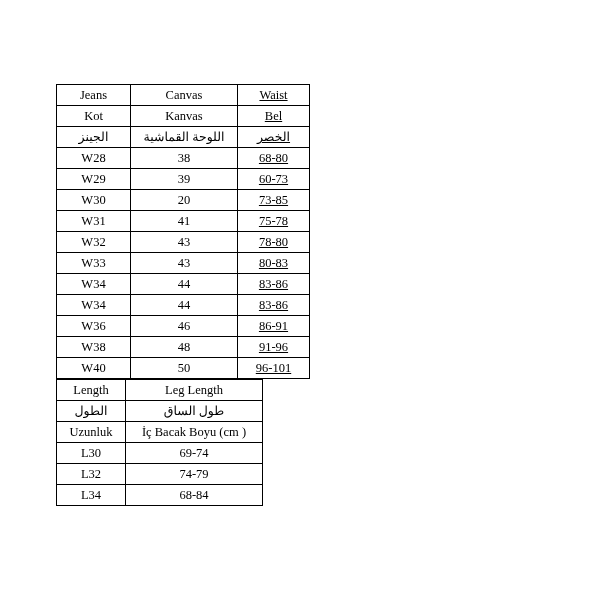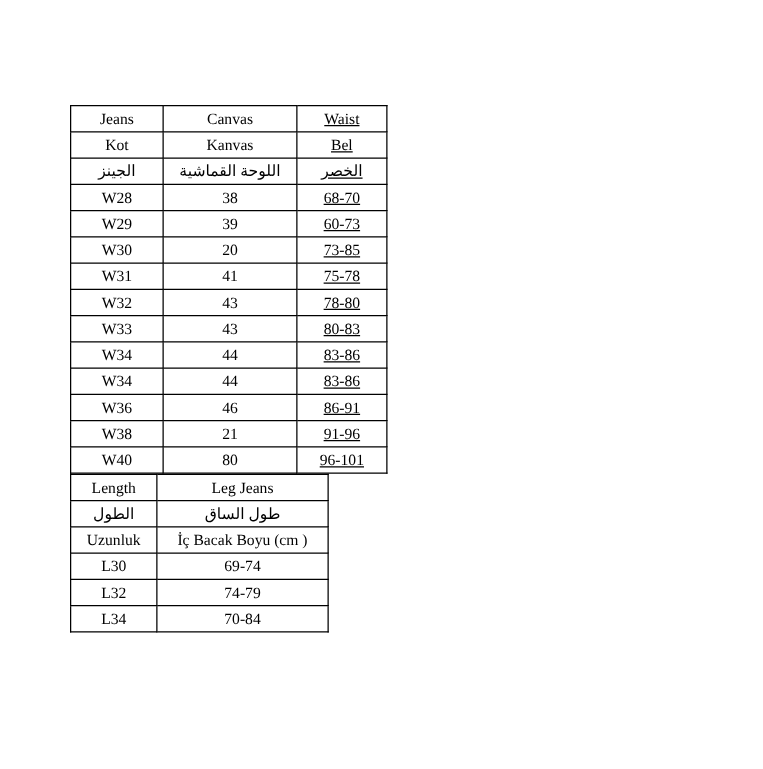--- a/index.html
+++ b/index.html
@@ -79,21 +79,21 @@
         </tr>
         <tr>
           <td class="c-jeans arabic">الجينز</td>
           <td class="c-canvas arabic">اللوحة القماشية</td>
           <td class="c-waist arabic">الخصر</td>
         </tr>
 
         <tr>
           <td class="c-jeans">W28</td>
           <td class="c-canvas">38</td>
-          <td class="c-waist">68-70</td>
+          <td class="c-waist">68-80</td>
         </tr>
         <tr>
           <td class="c-jeans">W29</td>
           <td class="c-canvas">39</td>
           <td class="c-waist">60-73</td>
         </tr>
         <tr>
           <td class="c-jeans">W30</td>
           <td class="c-canvas">20</td>
           <td class="c-waist">73-85</td>
@@ -123,57 +123,57 @@
           <td class="c-canvas">44</td>
           <td class="c-waist">83-86</td>
         </tr>
         <tr>
           <td class="c-jeans">W36</td>
           <td class="c-canvas">46</td>
           <td class="c-waist">86-91</td>
         </tr>
         <tr>
           <td class="c-jeans">W38</td>
-          <td class="c-canvas">21</td>
+          <td class="c-canvas">48</td>
           <td class="c-waist">91-96</td>
         </tr>
         <tr>
           <td class="c-jeans">W40</td>
-          <td class="c-canvas">80</td>
+          <td class="c-canvas">50</td>
           <td class="c-waist">96-101</td>
         </tr>
       </tbody>
     </table>
 
     <table class="size-table">
       <tbody>
         <tr>
           <td class="c-length">Length</td>
-          <td class="c-leg">Leg Jeans</td>
+          <td class="c-leg">Leg Length</td>
         </tr>
         <tr>
           <td class="c-length arabic">الطول</td>
           <td class="c-leg arabic">طول الساق</td>
         </tr>
         <tr>
           <td class="c-length">Uzunluk</td>
           <td class="c-leg">İç Bacak Boyu (cm )</td>
         </tr>
 
         <tr>
           <td class="c-length">L30</td>
           <td class="c-leg">69-74</td>
         </tr>
         <tr>
           <td class="c-length">L32</td>
           <td class="c-leg">74-79</td>
         </tr>
         <tr>
           <td class="c-length">L34</td>
-          <td class="c-leg">70-84</td>
+          <td class="c-leg">68-84</td>
         </tr>
 
         <tr>
           <td class="c-length blank"></td>
           <td class="c-leg blank"></td>
         </tr>
         <tr>
           <td class="c-length blank"></td>
           <td class="c-leg blank"></td>
         </tr>

